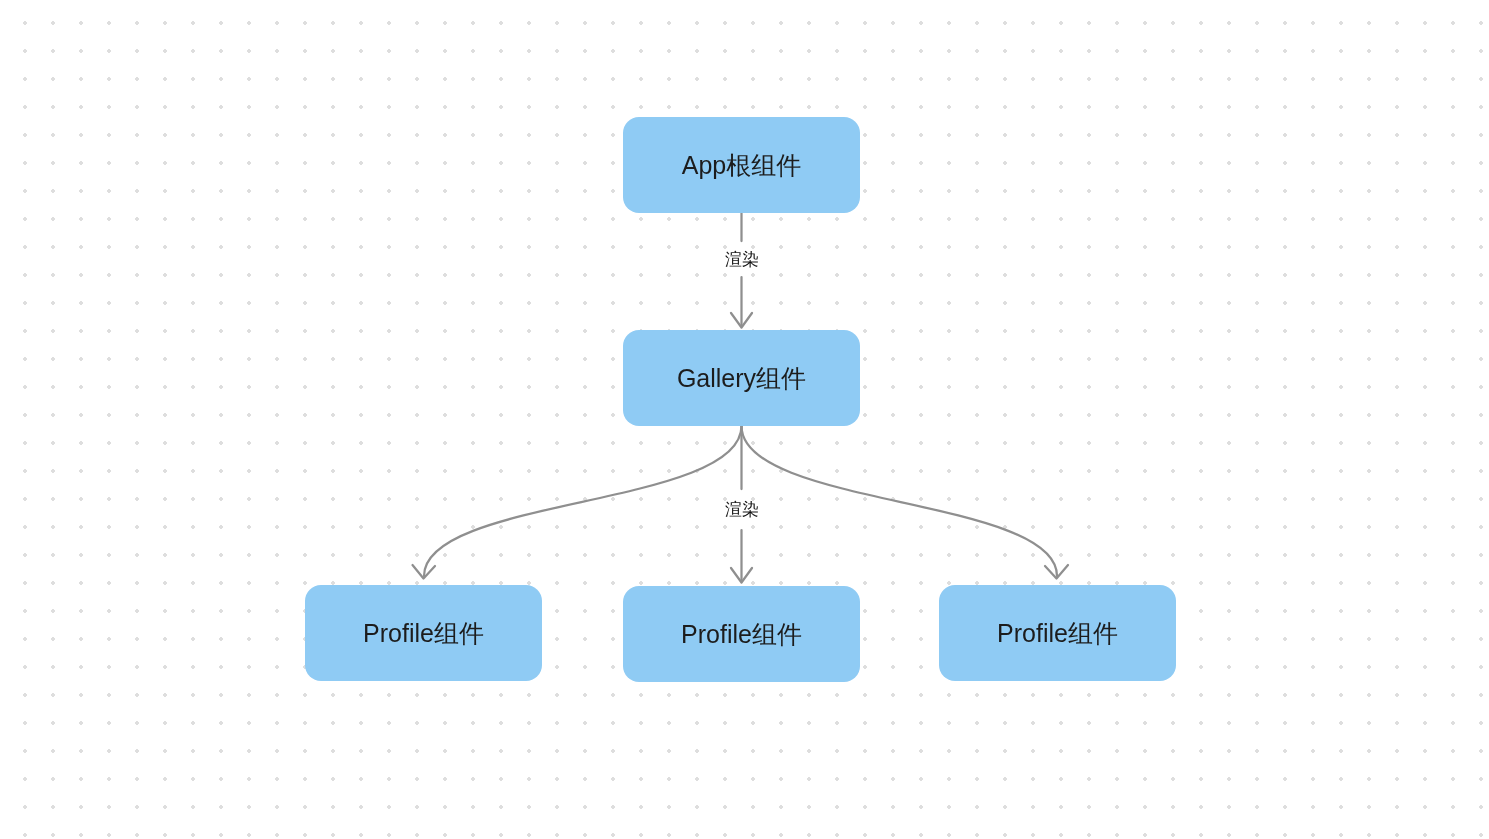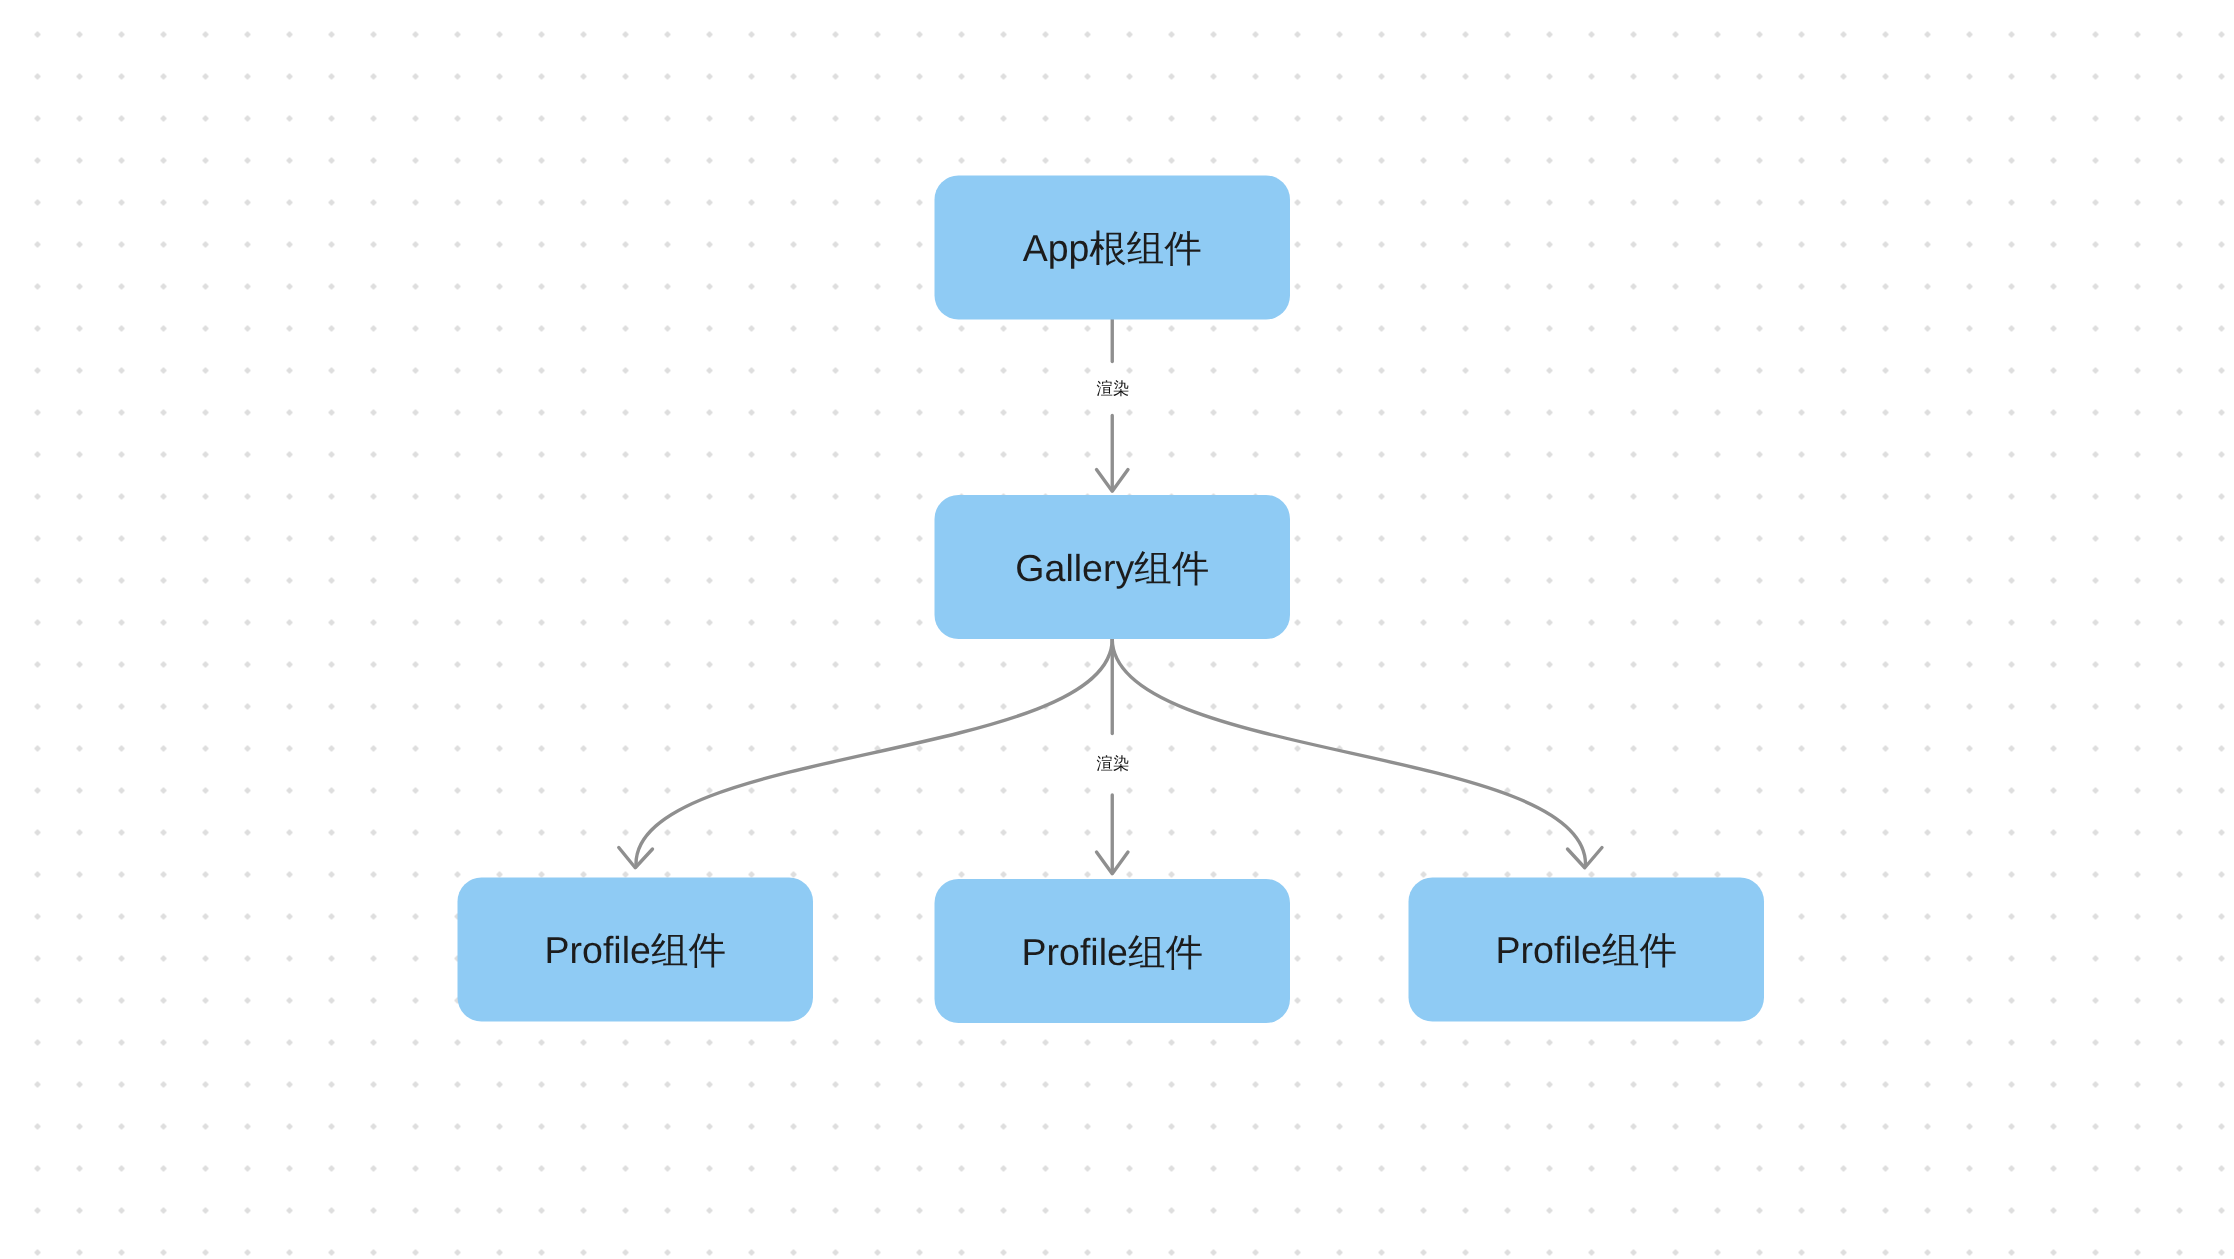--- a/index.html
+++ b/index.html
@@ -49,21 +49,21 @@
     user-select: none;
   }
   .node-app     { left: 623px; top: 117px; }
   .node-gallery { left: 623px; top: 330px; }
   .node-profile-1 { left: 305px; top: 585px; }
   .node-profile-2 { left: 623px; top: 586px; }
   .node-profile-3 { left: 939px; top: 585px; }
   .edge-label {
     position: absolute;
     transform: translate(-50%, -50%);
-    font-size: 11px;
+    font-size: 17px;
     color: #111111;
     white-space: nowrap;
     user-select: none;
   }
   .edge-label-1 { left: 742px; top: 259px; }
   .edge-label-2 { left: 742px; top: 509px; }
 </style>
 </head>
 <body>
 

